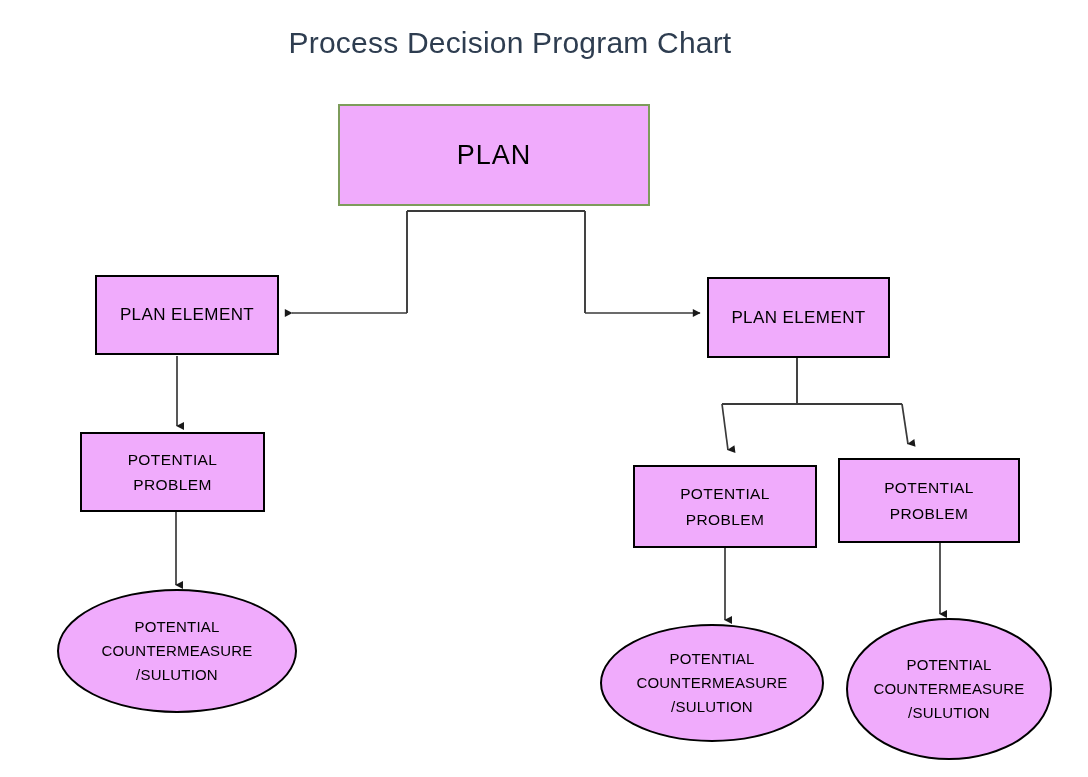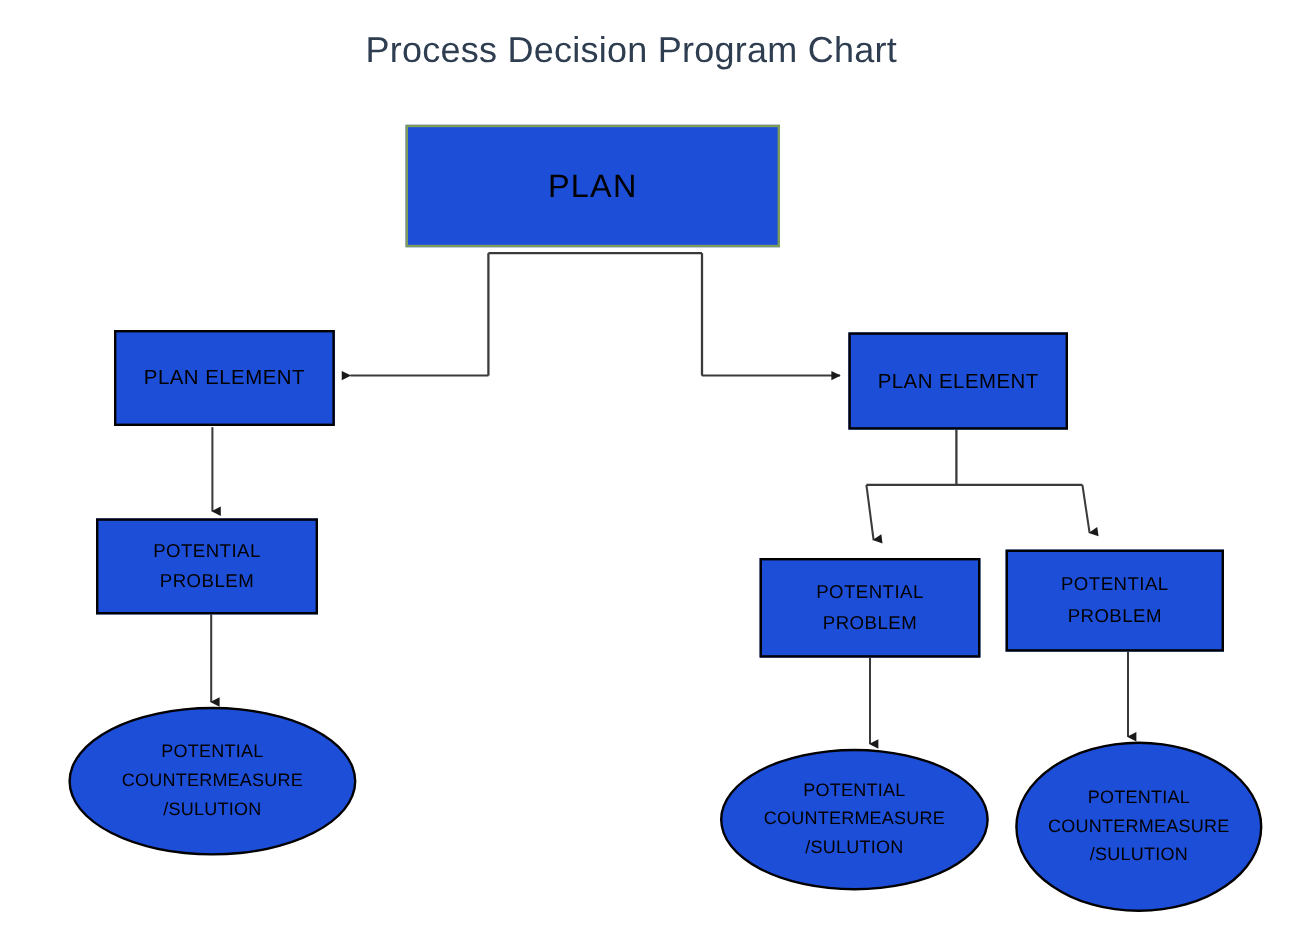--- a/index.html
+++ b/index.html
@@ -12,39 +12,39 @@
   }
   #canvas {
     position: relative;
     width: 1088px;
     height: 777px;
     background: #ffffff;
     overflow: hidden;
   }
   #title {
     position: absolute;
-    left: 16px;
+    left: 0;
     top: 26px;
     width: 1020px;
     text-align: center;
     font-family: "Liberation Sans", sans-serif;
     font-size: 30px;
     font-weight: 400;
     color: #2e3d50;
     letter-spacing: 0.2px;
     white-space: nowrap;
   }
   .node {
     position: absolute;
     box-sizing: border-box;
     display: flex;
     align-items: center;
     justify-content: center;
     text-align: center;
-    background: #1d4ed8;
+    background: #f0abfc;
     color: #000000;
     font-family: "Liberation Sans", sans-serif;
   }
   .box {
     border: 2px solid #000000;
   }
   .box-plan {
     border: 2px solid #7d9c5b;
     font-size: 27px;
     letter-spacing: 1px;

